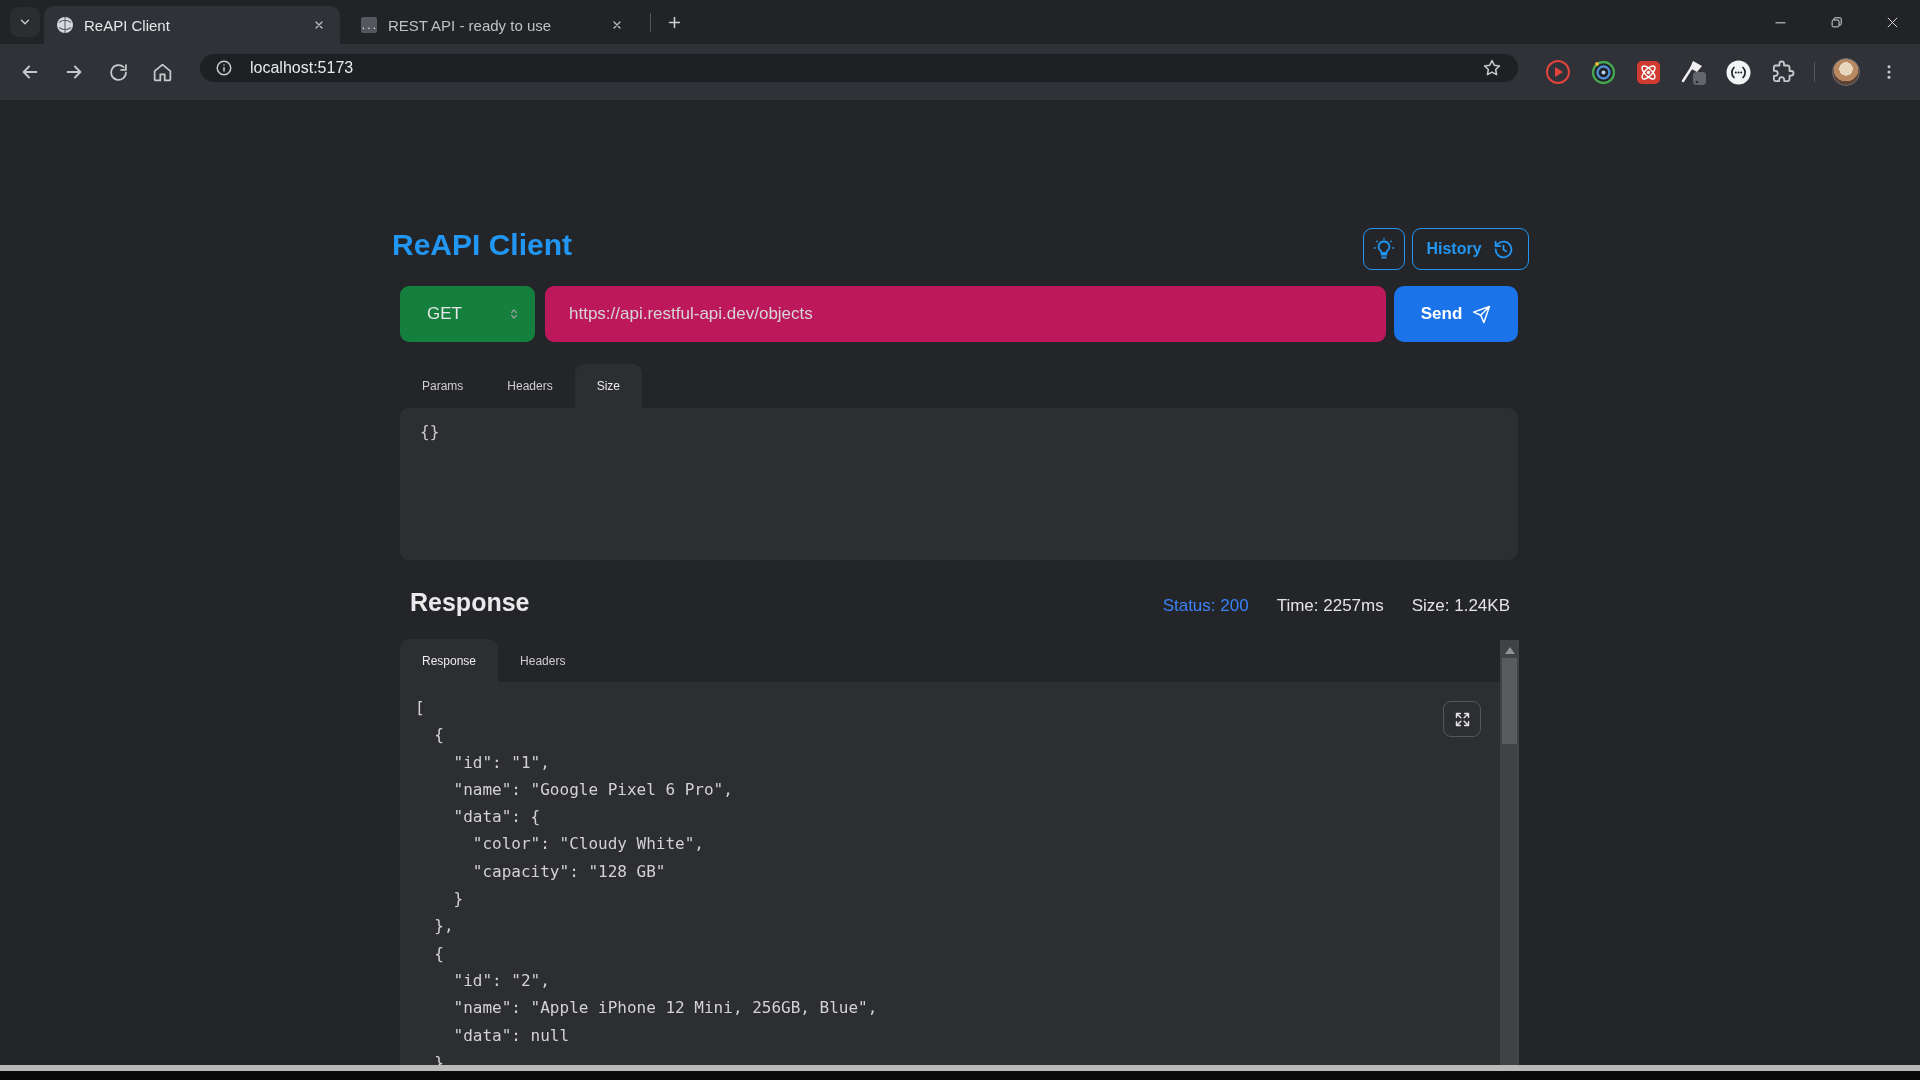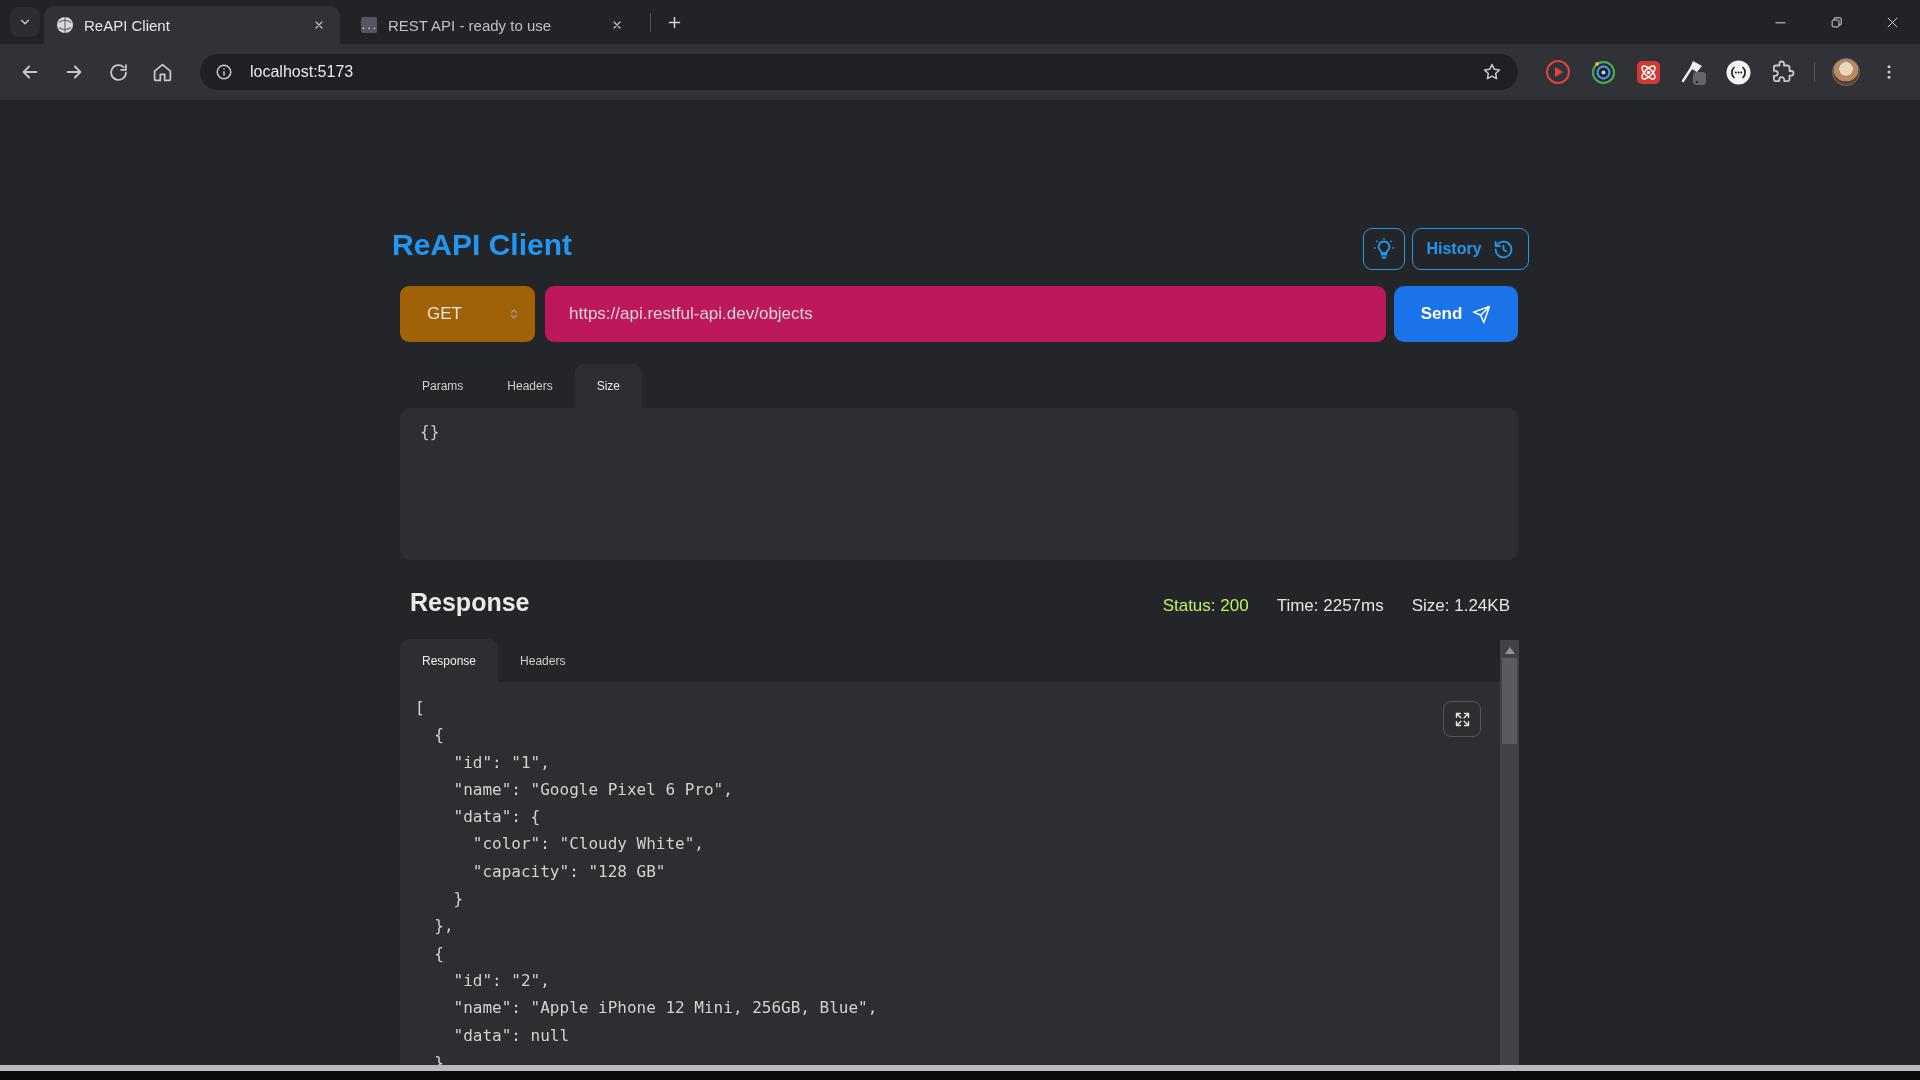--- a/index.html
+++ b/index.html
@@ -24,21 +24,21 @@
     display: flex; align-items: center; justify-content: center; color: #cdd0d3; }
   .win-controls { position: absolute; right: 0; top: 0; height: 44px; display: flex; }
   .win-btn { width: 56px; height: 44px; display: flex; align-items: center; justify-content: center; color: #d8d8d8; }
 
   
   .toolbar { position: absolute; left: 0; top: 44px; width: 1920px; height: 56px; background: #303237;
     display: flex; align-items: center; }
   .nav-btn { width: 36px; height: 36px; margin-left: 8px; border-radius: 50%; display: flex; align-items: center;
     justify-content: center; color: #c7cacd; flex: none; }
   .nav-btn:first-child { margin-left: 12px; }
-  .omnibox { position: absolute; left: 200px; top: 10px; width: 1318px; height: 36px; border-radius: 18px;
+  .omnibox { position: absolute; left: 200px; top: 10px; width: 1318px; height: 28px; border-radius: 18px;
     background: #1e2023; display: flex; align-items: center; padding: 0 12px 0 10px; justify-content: center; }
   .site-info { width: 28px; height: 28px; border-radius: 50%; display: flex; align-items: center; justify-content: center; color: #c7cacd; flex: none; }
   .url-text { color: #e8eaed; font-size: 16px; margin-left: 12px; flex: 1; }
   .star-btn { width: 28px; height: 28px; display: flex; align-items: center; justify-content: center; color: #c7cacd; flex: none; }
   .ext-area { position: absolute; left: 1544px; top: 0; height: 56px; display: flex; align-items: center; gap: 17px; }
   .ext-icon { width: 28px; height: 28px; display: flex; align-items: center; justify-content: center; flex: none; }
   .ext-divider { width: 1px; height: 20px; background: #53565a; }
   .avatar { width: 28px; height: 28px; border-radius: 50%;
     background: radial-gradient(circle at 50% 38%, #e8d6bf 0 32%, #b98a62 33% 60%, #5d4333 61% 100%); border: 1px solid #6a6d71; }
   .menu-btn { width: 24px; height: 28px; display: flex; align-items: center; justify-content: center; color: #c7cacd; }
@@ -47,40 +47,40 @@
   .page { position: absolute; left: 0; top: 100px; width: 1920px; height: 980px; background: #242528; }
   .app-title { position: absolute; left: 392px; top: 128px; font-size: 30px; font-weight: bold; color: #2196f3; }
   .icon-btn { position: absolute; width: 42px; height: 42px; border: 1.5px solid #2196f3; border-radius: 9px;
     background: transparent; color: #2196f3; display: flex; align-items: center; justify-content: center; }
   .theme-btn { left: 1363px; top: 128px; }
   .history-btn { position: absolute; left: 1412px; top: 128px; width: 117px; height: 42px; border: 1.5px solid #2196f3;
     border-radius: 9px; color: #2196f3; display: flex; align-items: center; justify-content: center; gap: 10px;
     font-size: 16px; font-weight: bold; background: transparent; }
 
   .request-row { position: absolute; left: 400px; top: 186px; width: 1118px; height: 56px; display: flex; }
-  .method-select { width: 135px; height: 56px; background: #a16207; border-radius: 9px; display: flex; align-items: center;
+  .method-select { width: 135px; height: 56px; background: #15803d; border-radius: 9px; display: flex; align-items: center;
     padding: 0 14px 0 27px; color: #e6e6e6; font-size: 17px; }
   .method-select .spacer { flex: 1; }
   .url-input { flex: 1; height: 56px; margin-left: 10px; background: #be185d; border-radius: 9px; display: flex;
     align-items: center; padding: 0 24px; color: #d6d6d6; font-size: 17px; }
   .send-btn { width: 124px; height: 56px; margin-left: 8px; background: #1a73e8; border-radius: 10px; display: flex;
     align-items: center; justify-content: center; gap: 10px; color: #fff; font-size: 17px; font-weight: bold; }
 
   .req-tabs { position: absolute; left: 400px; top: 264px; height: 44px; display: flex; }
   .resp-tabs { position: absolute; left: 400px; top: 539px; height: 43px; display: flex; }
   .ui-tab { height: 100%; padding: 0 22px; display: flex; align-items: center; font-size: 12px; color: #cfcfcf; }
   .ui-tab.active { background: #2d2e31; border-radius: 9px 9px 0 0; color: #ececec; }
 
   .body-editor { position: absolute; left: 400px; top: 308px; width: 1118px; height: 152px; background: #2d2e31;
     border-radius: 9px; padding: 14px 20px; font-family: "DejaVu Sans Mono", monospace; font-size: 16px; color: #c9c9c9; }
 
   .resp-header { position: absolute; left: 400px; top: 488px; width: 1110px; display: flex; align-items: baseline; }
   .resp-title { font-size: 25px; font-weight: bold; color: #eaeaea; margin-left: 10px; }
   .resp-meta { margin-left: auto; display: flex; gap: 28px; font-size: 17px; }
-  .status-ok { color: #bef264; }
+  .status-ok { color: #3b82f6; }
   .meta-plain { color: #e4e4e4; }
 
   .resp-panel { position: absolute; left: 400px; top: 582px; width: 1118px; height: 440px; background: #2d2e31;
     border-radius: 0 9px 9px 9px; overflow: hidden; }
   .resp-body { position: absolute; left: 15px; top: 12px; font-family: "DejaVu Sans Mono", monospace; font-size: 16px;
     line-height: 27.3px; color: #d2d2d2; white-space: pre; }
   .expand-btn { position: absolute; left: 1043px; top: 19px; width: 38px; height: 36px; border: 1px solid #54565a;
     border-radius: 8px; background: transparent; color: #e2e2e2; display: flex; align-items: center; justify-content: center; }
 
   .scrollbar { position: absolute; left: 1500px; top: 540px; width: 19px; height: 482px; background: #404245; }

